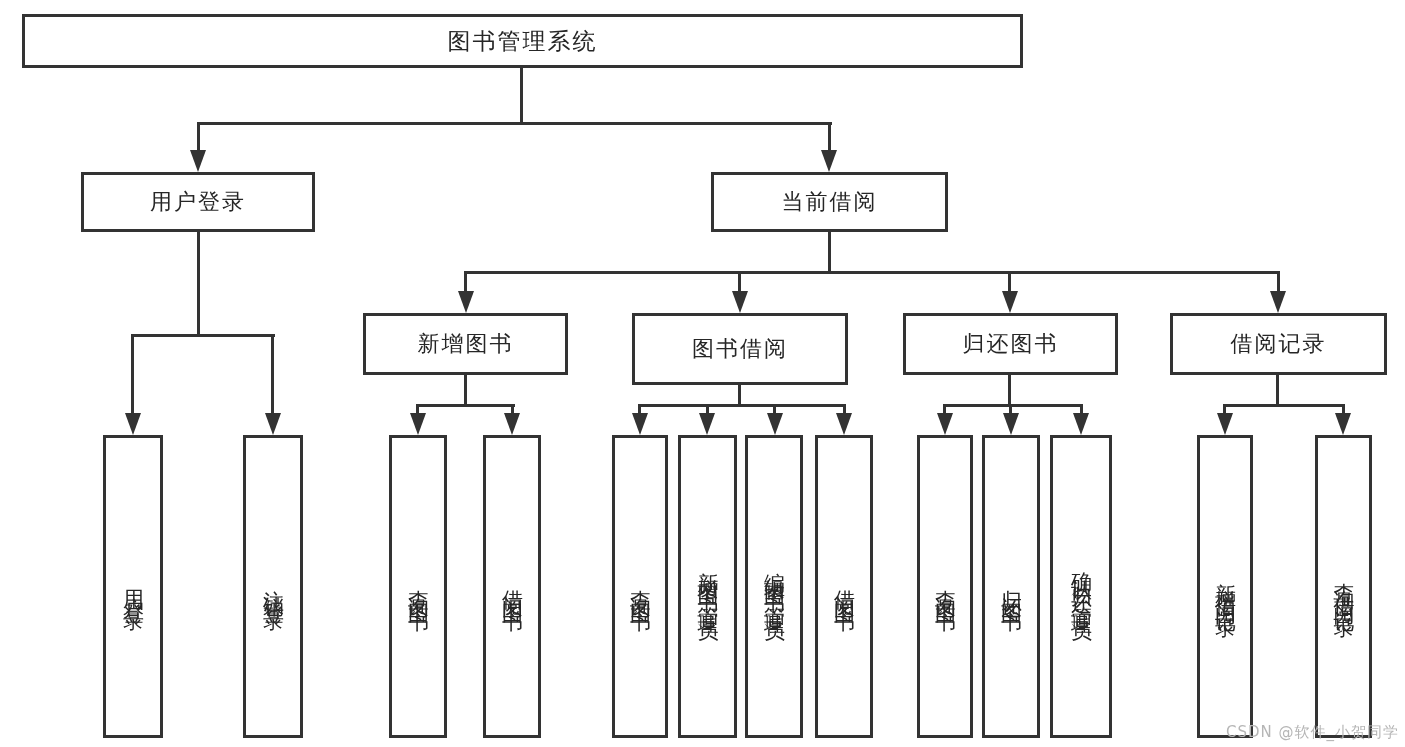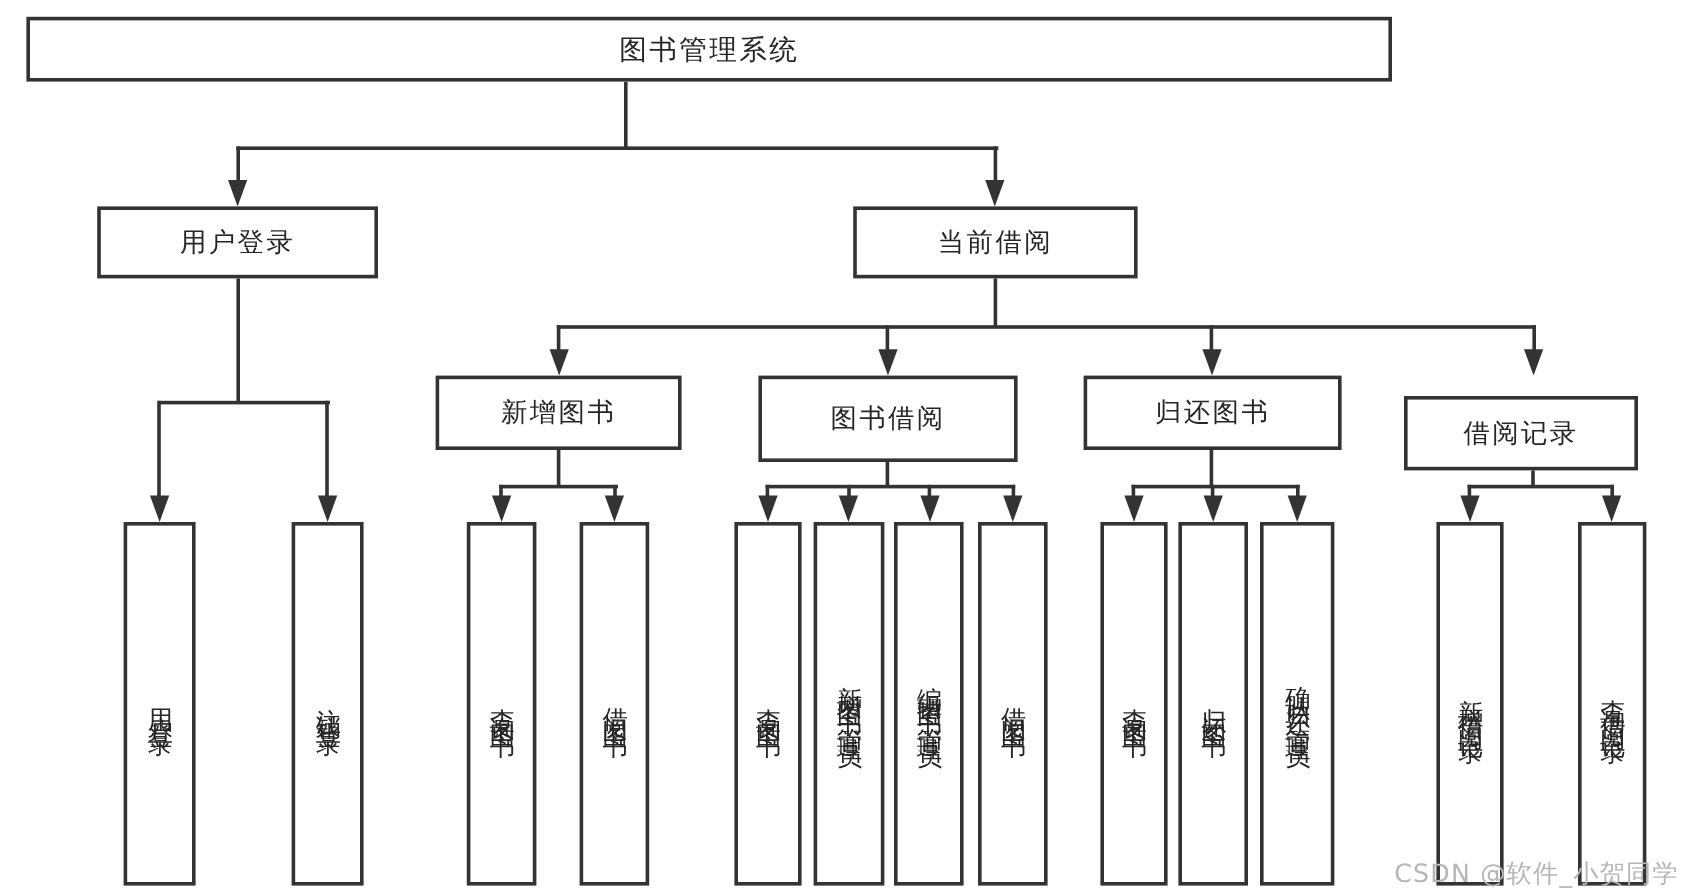--- a/index.html
+++ b/index.html
@@ -17,21 +17,21 @@
   .vtext { writing-mode:vertical-rl; letter-spacing:7px; line-height:1.2; }
 
   .line  { position:absolute; background:var(--line,#333); }
   .arrow {
     position:absolute; width:0; height:0;
     border-left:8px solid transparent; border-right:8px solid transparent;
     border-top:22px solid var(--line,#333);
   }
   .watermark {
     position:absolute; right:6px; bottom:5px;
-    color:var(--wm,#b6b6b6); font-size:21px; letter-spacing:1px;
+    color:var(--wm,#b6b6b6); font-size:15px; letter-spacing:1px;
     z-index:5; white-space:nowrap;margin-top:48px;
   }
 </style>
 </head>
 <body>
 
 <div class="canvas">
 
   <div class="line" style="left:520px;top:68px;width:3px;height:56px"></div>
   <div class="line" style="left:197px;top:122px;width:635px;height:3px"></div>
@@ -85,29 +85,29 @@
   <div class="line" style="left:1080px;top:404px;width:3px;height:14px"></div>
   <div class="arrow" style="left:1073px;top:413px"></div>
 
   <div class="line" style="left:1276px;top:373px;width:3px;height:33px"></div>
   <div class="line" style="left:1223px;top:404px;width:122px;height:3px"></div>
   <div class="line" style="left:1223px;top:404px;width:3px;height:14px"></div>
   <div class="arrow" style="left:1217px;top:413px"></div>
   <div class="line" style="left:1342px;top:404px;width:3px;height:14px"></div>
   <div class="arrow" style="left:1335px;top:413px"></div>
 
-  <div class="box hbox rootbox" style="left:22px;top:14px;width:1138px;height:54px">图书管理系统</div>
+  <div class="box hbox rootbox" style="left:22px;top:14px;width:1001px;height:54px">图书管理系统</div>
 
   <div class="box hbox" style="left:81px;top:172px;width:234px;height:60px">用户登录</div>
   <div class="box hbox" style="left:711px;top:172px;width:237px;height:60px">当前借阅</div>
 
   <div class="box hbox" style="left:363px;top:313px;width:205px;height:62px">新增图书</div>
   <div class="box hbox" style="left:632px;top:313px;width:216px;height:72px">图书借阅</div>
   <div class="box hbox" style="left:903px;top:313px;width:215px;height:62px">归还图书</div>
-  <div class="box hbox" style="left:1170px;top:330px;width:195px;height:62px">借阅记录</div>
+  <div class="box hbox" style="left:1170px;top:313px;width:217px;height:62px">借阅记录</div>
 
   <div class="box leaf" style="left:103px;width:60px">
     <span class="vtext">用户登录</span>
     </div>
   <div class="box leaf" style="left:243px;width:60px">
     <span class="vtext">注销登录</span>
     </div>
 
   <div class="box leaf" style="left:389px;width:58px">
     <span class="vtext">查询图书</span>

